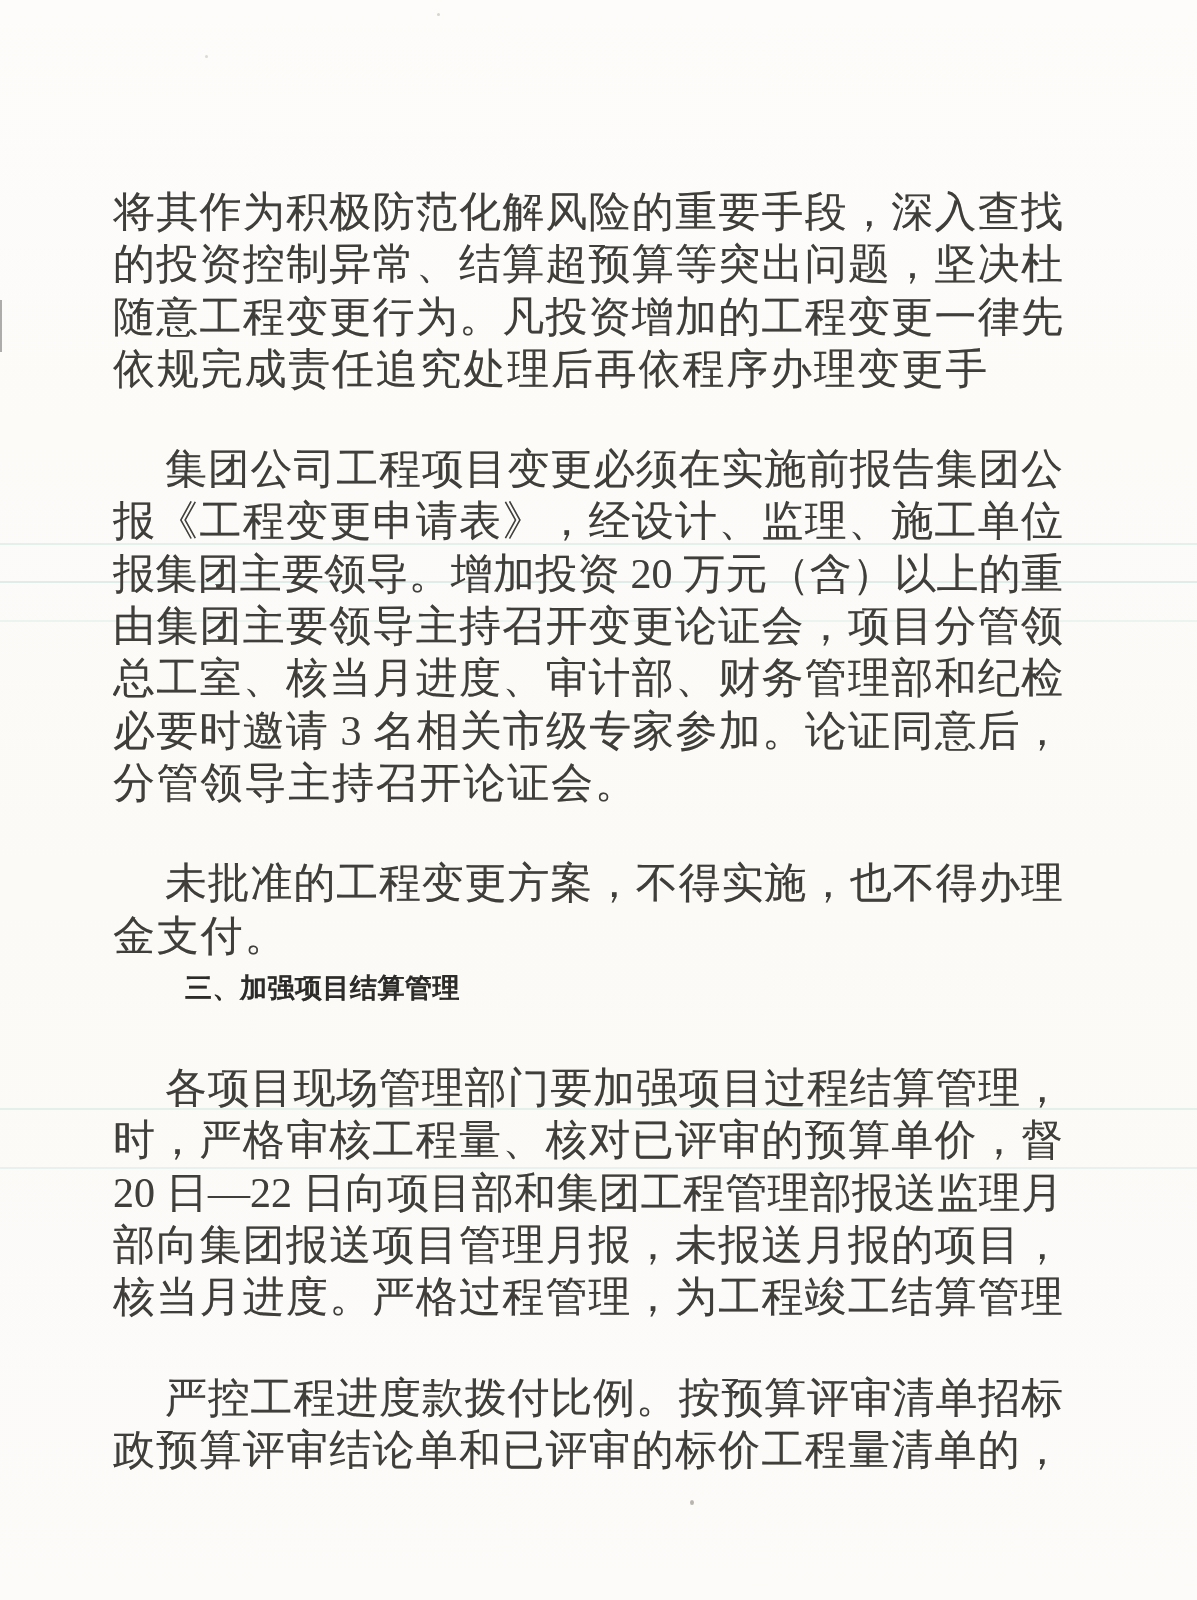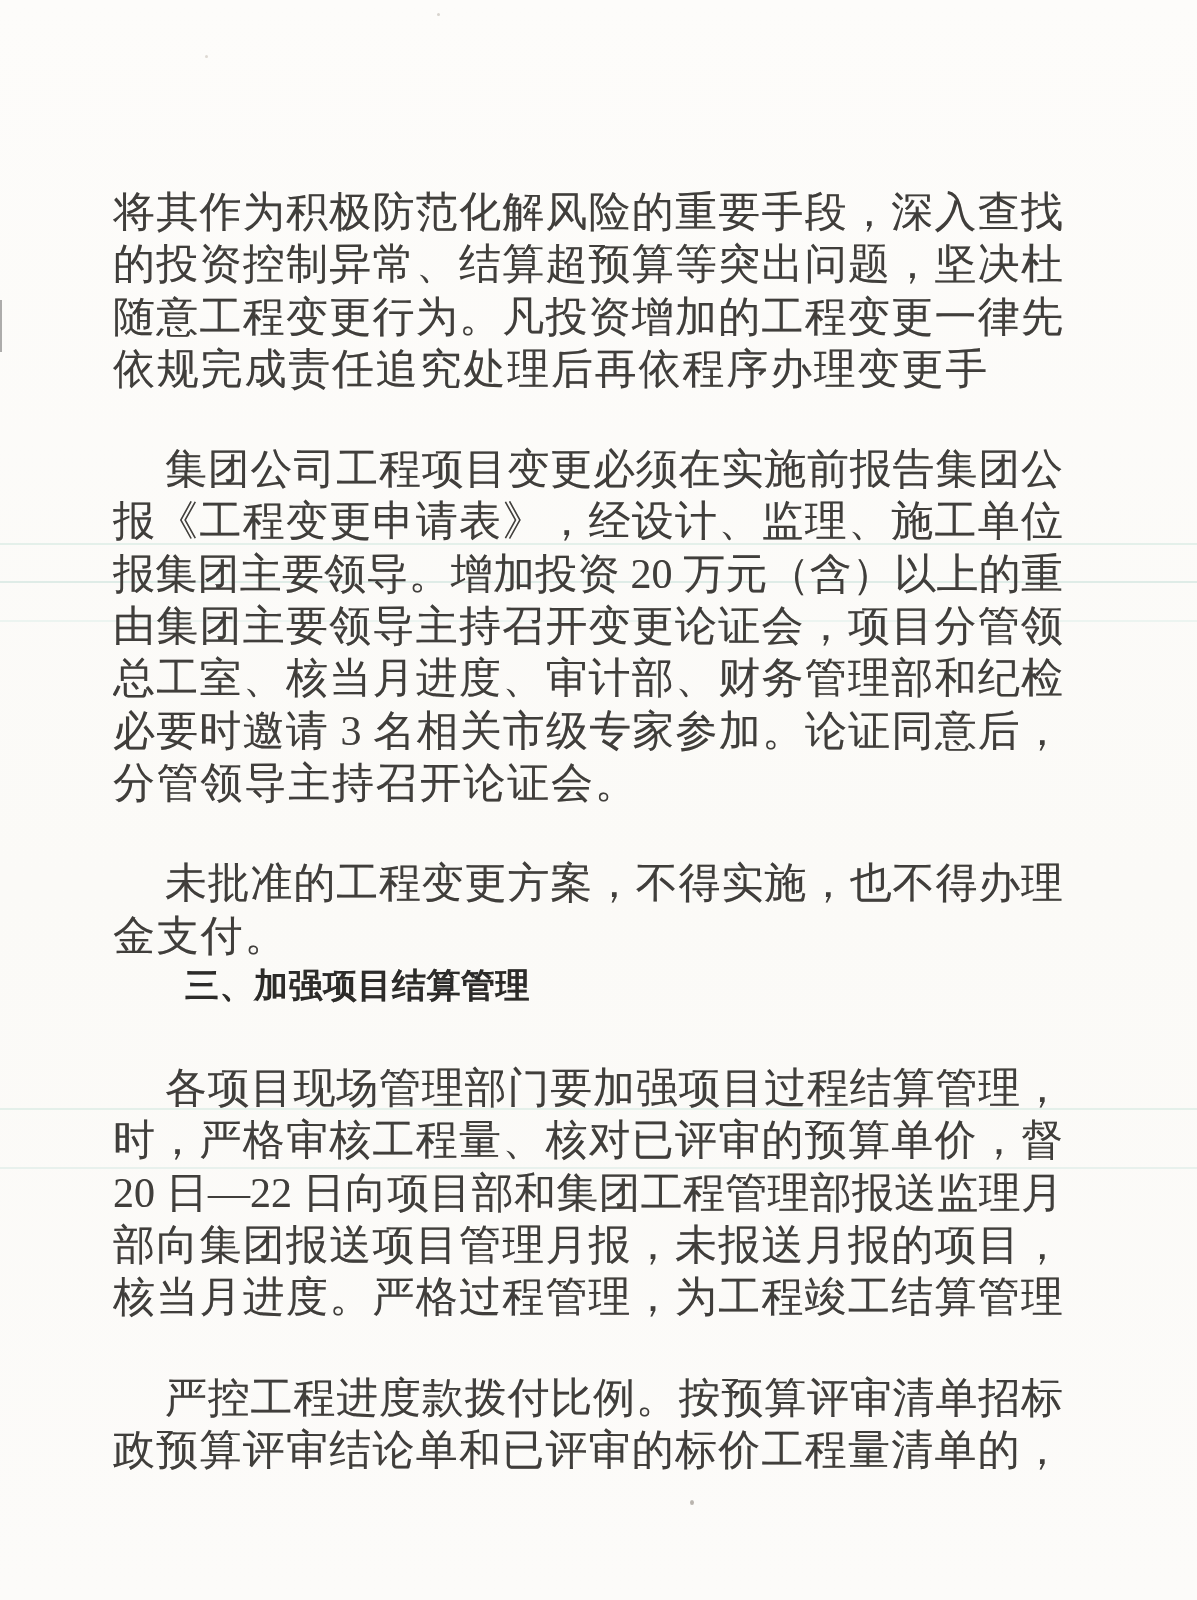--- a/index.html
+++ b/index.html
@@ -66,23 +66,23 @@
   .line.fill {
     letter-spacing: 0;
     text-align: justify;
     text-align-last: justify;
   }
   .line.indent {
     padding-left: 52px;
     margin-top: 48px;
   }
   .line.heading {
-    font-family: Liberation Mono, monospace;
+    font-family: Liberation Sans, sans-serif;
     font-weight: bold;
-    font-size: 34px;
+    font-size: 27px;
     color: #2c2b29;
     letter-spacing: 0.5px;
     padding-left: 72px;
     text-shadow: 0 0 0.5px rgba(44,43,41,0.5);
   }
 </style>
 </head>
 <body>
 
 <div class="page">

